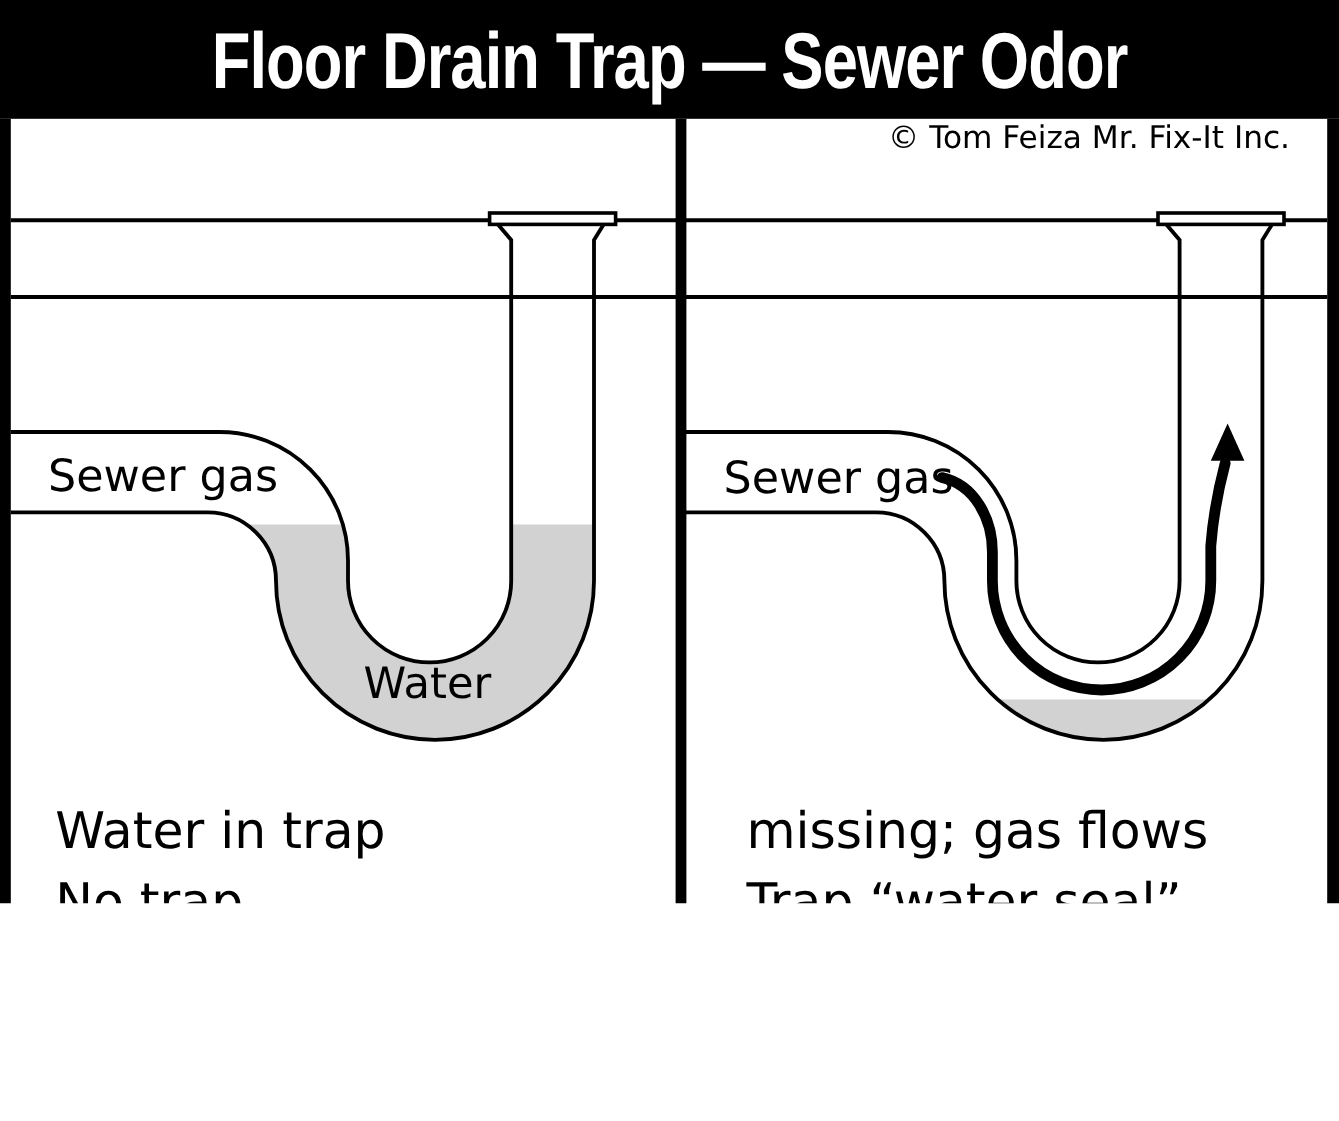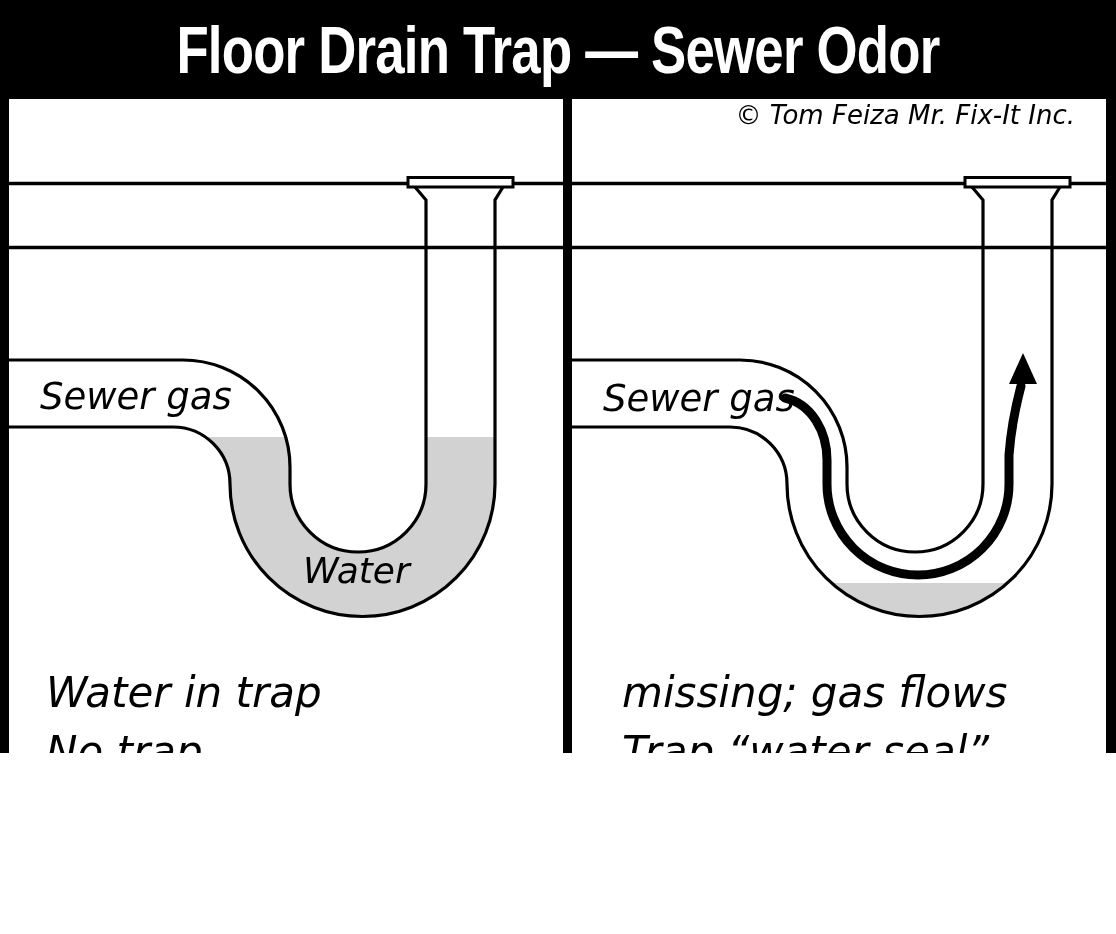--- a/index.html
+++ b/index.html
@@ -10,21 +10,21 @@
   .banner{
     position:absolute;left:0;top:0;width:1116px;height:99px;background:#000;
     display:flex;align-items:center;justify-content:center;
   }
   .banner .title{
     color:#fff;font-family:"Liberation Sans",sans-serif;font-weight:700;
     font-size:66px;white-space:nowrap;display:inline-block;
     transform:scaleX(0.8);letter-spacing:-1px;
   }
   .svg-layer{position:absolute;left:0;top:0;}
-  .hand{font-style:italic;line-height:1;}
+  .hand{line-height:1;}
   .copyright{
     position:absolute;top:102px;right:41px;font-size:26px;white-space:nowrap;
   }
   .pipe-label{position:absolute;font-size:37px;white-space:nowrap;}
   .pipe-label.left{left:40px;top:378px;}
   .pipe-label.right{left:603px;top:380px;}
   .water-label{position:absolute;left:303px;top:553px;width:94px;text-align:left;font-size:36px;}
   .caption{position:absolute;font-size:42px;line-height:59px;white-space:nowrap;}
   .caption.left{left:46px;top:663px;}
   .caption.right{left:622px;top:663px;}

